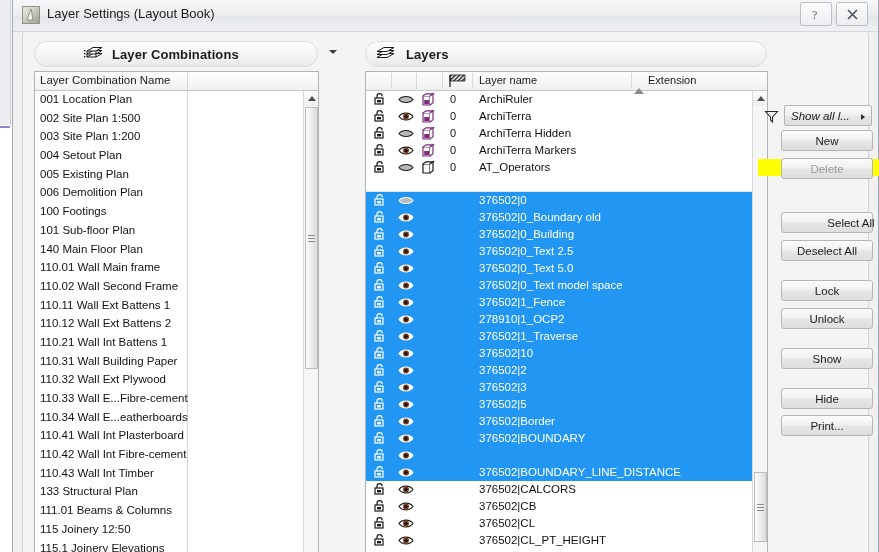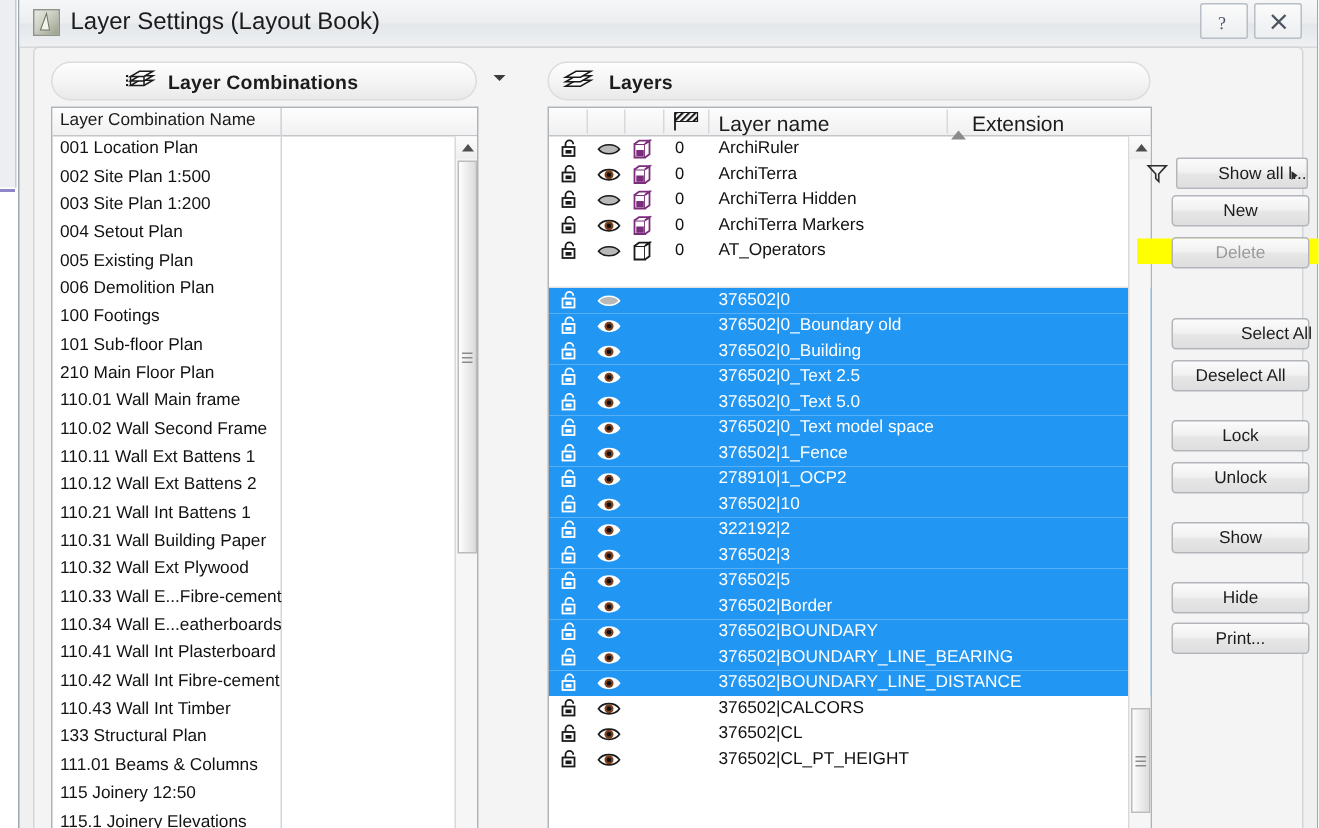--- a/index.html
+++ b/index.html
@@ -45,21 +45,21 @@
   }
   .title-icon {
     position: absolute; left: 9px; top: 6px; width: 18px; height: 18px;
     background: linear-gradient(135deg, #e9e9e4 0%, #cfd2c6 40%, #9aa08b 100%);
     border: 1px solid #8e9486;
     box-sizing: border-box;
   }
   .title-icon svg { display:block; }
   .title-text {
     position: absolute; left: 34px; top: 6px;
-    font-size: 16px; color: #1b1b1b;
+    font-size: 13px; color: #1b1b1b;
     white-space: nowrap;
   }
   .tb-btn {
     position: absolute; top: 2px; width: 32px; height: 24px;
     background: linear-gradient(to bottom,#fbfbfb,#eceef0);
     border: 1px solid #b9bfc6;
     border-radius: 2px;
     box-sizing: border-box;
     display: flex; align-items: center; justify-content: center;
     font-size: 12px; color: #4c5560;
@@ -178,21 +178,21 @@
   .ly-header {
     position: absolute; left:0; top:0; right:0; height: 19px;
     background: linear-gradient(to bottom,#fdfdfd,#f0f0f0);
     border-bottom: 1px solid #c3c6ca;
     box-sizing: border-box;
   }
   .ly-header .hdiv {
     position: absolute; top: 1px; bottom: 1px; width: 1px; background: #d6d9dc;
   }
   .ly-header .hlbl {
-    position: absolute; top: 2px; font-size: 14px; color: #1b1b1b;
+    position: absolute; top: 2px; font-size: 11px; color: #1b1b1b;
   }
   .ly-rows { position: absolute; left:0; top: 19px; right: 0; bottom: 0; }
 
   .ly-row {
     position: relative; height: 17px;
     font-size: 11.5px; color: #111111;
     white-space: nowrap;
   }
   .ly-row.sel { background: #2196f3; color: #ffffff; }
   .ly-row .c-lock   { position: absolute; left: 8px;  top: 2px; }
@@ -208,21 +208,21 @@
     position: absolute; left: 758px; width: 92px; height: 21px;
     background: linear-gradient(to bottom,#fbfbfb 0%,#f1f1f1 46%,#e6e6e6 54%,#dedede 100%);
     border: 1px solid #b2b6bb;
     border-radius: 3px;
     box-sizing: border-box;
     font-size: 11.5px; color: #1c1c1c;
     display: flex; align-items: center; justify-content: center;
     white-space: nowrap;
   }
   .btn.disabled { color: #9a9a9a; }
-  .btn.combo { justify-content: flex-end; padding-left: 6px; border-radius: 2px; }
+  .btn.combo { justify-content: flex-start; padding-left: 6px; border-radius: 2px; font-style: italic; }
   .btn.combo .cb-caret {
     position: absolute; right: 6px; top: 8px;
     width:0;height:0;border-top:3.5px solid transparent;border-bottom:3.5px solid transparent;
     border-left:4px solid #2b2b2b;
   }
   .filter-icon { position: absolute; left: 742px; top: 77px; }
 
   .hl {
     position: absolute; left: 735px; top: 127px; width: 123px; height: 17px;
     background: #ffff00;
@@ -324,21 +324,21 @@
             <div class="lc-row">
               <span class="nm">006 Demolition Plan</span>
             </div>
             <div class="lc-row">
               <span class="nm">100 Footings</span>
             </div>
             <div class="lc-row">
               <span class="nm">101 Sub-floor Plan</span>
             </div>
             <div class="lc-row">
-              <span class="nm">210 Main Floor Plan</span>
+              <span class="nm">140 Main Floor Plan</span>
             </div>
             <div class="lc-row">
               <span class="nm">110.01 Wall Main frame</span>
             </div>
             <div class="lc-row">
               <span class="nm">110.02 Wall Second Frame</span>
             </div>
             <div class="lc-row">
               <span class="nm">110.11 Wall Ext Battens 1</span>
             </div>
@@ -625,34 +625,47 @@
               <span class="c-lock"><svg width="14" height="12" viewBox="0 0 14 12">
                   <path d="M3 5 L3 3.2 A2.6 2.6 0 0 1 8.2 3.2" fill="none" stroke="#ffffff" stroke-width="1.2"></path>
                   <rect x="1" y="5" width="8" height="6" fill="none" stroke="#ffffff" stroke-width="1.2"></rect>
                   <rect x="3" y="7" width="4" height="2.4" fill="#ffffff"></rect>
                 </svg></span>
               <span class="c-eye"><svg width="16" height="11" viewBox="0 0 16 11">
                   <path d="M1 5.5 C4 1, 12 1, 15 5.5 C12 10, 4 10, 1 5.5 Z" fill="#ffffff" stroke="#ffffff" stroke-width="1.1"></path>
                   <circle cx="8" cy="5.5" r="3" fill="#7b3f1d"></circle>
                   <circle cx="8" cy="5.5" r="1.5" fill="#111111"></circle>
                 </svg></span>
+              <span class="c-name">376502|1_Traverse</span>
+            </div>
+            <div class="ly-row sel">
+              <span class="c-lock"><svg width="14" height="12" viewBox="0 0 14 12">
+                  <path d="M3 5 L3 3.2 A2.6 2.6 0 0 1 8.2 3.2" fill="none" stroke="#ffffff" stroke-width="1.2"></path>
+                  <rect x="1" y="5" width="8" height="6" fill="none" stroke="#ffffff" stroke-width="1.2"></rect>
+                  <rect x="3" y="7" width="4" height="2.4" fill="#ffffff"></rect>
+                </svg></span>
+              <span class="c-eye"><svg width="16" height="11" viewBox="0 0 16 11">
+                  <path d="M1 5.5 C4 1, 12 1, 15 5.5 C12 10, 4 10, 1 5.5 Z" fill="#ffffff" stroke="#ffffff" stroke-width="1.1"></path>
+                  <circle cx="8" cy="5.5" r="3" fill="#7b3f1d"></circle>
+                  <circle cx="8" cy="5.5" r="1.5" fill="#111111"></circle>
+                </svg></span>
               <span class="c-name">376502|10</span>
             </div>
             <div class="ly-row sel">
               <span class="c-lock"><svg width="14" height="12" viewBox="0 0 14 12">
                   <path d="M3 5 L3 3.2 A2.6 2.6 0 0 1 8.2 3.2" fill="none" stroke="#ffffff" stroke-width="1.2"></path>
                   <rect x="1" y="5" width="8" height="6" fill="none" stroke="#ffffff" stroke-width="1.2"></rect>
                   <rect x="3" y="7" width="4" height="2.4" fill="#ffffff"></rect>
                 </svg></span>
               <span class="c-eye"><svg width="16" height="11" viewBox="0 0 16 11">
                   <path d="M1 5.5 C4 1, 12 1, 15 5.5 C12 10, 4 10, 1 5.5 Z" fill="#ffffff" stroke="#ffffff" stroke-width="1.1"></path>
                   <circle cx="8" cy="5.5" r="3" fill="#7b3f1d"></circle>
                   <circle cx="8" cy="5.5" r="1.5" fill="#111111"></circle>
                 </svg></span>
-              <span class="c-name">322192|2</span>
+              <span class="c-name">376502|2</span>
             </div>
             <div class="ly-row sel">
               <span class="c-lock"><svg width="14" height="12" viewBox="0 0 14 12">
                   <path d="M3 5 L3 3.2 A2.6 2.6 0 0 1 8.2 3.2" fill="none" stroke="#ffffff" stroke-width="1.2"></path>
                   <rect x="1" y="5" width="8" height="6" fill="none" stroke="#ffffff" stroke-width="1.2"></rect>
                   <rect x="3" y="7" width="4" height="2.4" fill="#ffffff"></rect>
                 </svg></span>
               <span class="c-eye"><svg width="16" height="11" viewBox="0 0 16 11">
                   <path d="M1 5.5 C4 1, 12 1, 15 5.5 C12 10, 4 10, 1 5.5 Z" fill="#ffffff" stroke="#ffffff" stroke-width="1.1"></path>
                   <circle cx="8" cy="5.5" r="3" fill="#7b3f1d"></circle>
@@ -703,21 +716,20 @@
               <span class="c-lock"><svg width="14" height="12" viewBox="0 0 14 12">
                   <path d="M3 5 L3 3.2 A2.6 2.6 0 0 1 8.2 3.2" fill="none" stroke="#ffffff" stroke-width="1.2"></path>
                   <rect x="1" y="5" width="8" height="6" fill="none" stroke="#ffffff" stroke-width="1.2"></rect>
                   <rect x="3" y="7" width="4" height="2.4" fill="#ffffff"></rect>
                 </svg></span>
               <span class="c-eye"><svg width="16" height="11" viewBox="0 0 16 11">
                   <path d="M1 5.5 C4 1, 12 1, 15 5.5 C12 10, 4 10, 1 5.5 Z" fill="#ffffff" stroke="#ffffff" stroke-width="1.1"></path>
                   <circle cx="8" cy="5.5" r="3" fill="#7b3f1d"></circle>
                   <circle cx="8" cy="5.5" r="1.5" fill="#111111"></circle>
                 </svg></span>
-              <span class="c-name">376502|BOUNDARY_LINE_BEARING</span>
             </div>
             <div class="ly-row sel">
               <span class="c-lock"><svg width="14" height="12" viewBox="0 0 14 12">
                   <path d="M3 5 L3 3.2 A2.6 2.6 0 0 1 8.2 3.2" fill="none" stroke="#ffffff" stroke-width="1.2"></path>
                   <rect x="1" y="5" width="8" height="6" fill="none" stroke="#ffffff" stroke-width="1.2"></rect>
                   <rect x="3" y="7" width="4" height="2.4" fill="#ffffff"></rect>
                 </svg></span>
               <span class="c-eye"><svg width="16" height="11" viewBox="0 0 16 11">
                   <path d="M1 5.5 C4 1, 12 1, 15 5.5 C12 10, 4 10, 1 5.5 Z" fill="#ffffff" stroke="#ffffff" stroke-width="1.1"></path>
                   <circle cx="8" cy="5.5" r="3" fill="#7b3f1d"></circle>
@@ -730,20 +742,33 @@
                   <path d="M3 5 L3 3.2 A2.6 2.6 0 0 1 8.2 3.2" fill="none" stroke="#1a1a1a" stroke-width="1.2"></path>
                   <rect x="1" y="5" width="8" height="6" fill="none" stroke="#1a1a1a" stroke-width="1.2"></rect>
                   <rect x="3" y="7" width="4" height="2.4" fill="#1a1a1a"></rect>
                 </svg></span>
               <span class="c-eye"><svg width="16" height="11" viewBox="0 0 16 11">
                   <path d="M1 5.5 C4 1, 12 1, 15 5.5 C12 10, 4 10, 1 5.5 Z" fill="#ffffff" stroke="#1a1a1a" stroke-width="1.1"></path>
                   <circle cx="8" cy="5.5" r="3" fill="#7b3f1d"></circle>
                   <circle cx="8" cy="5.5" r="1.5" fill="#111111"></circle>
                 </svg></span>
               <span class="c-name">376502|CALCORS</span>
+            </div>
+            <div class="ly-row">
+              <span class="c-lock"><svg width="14" height="12" viewBox="0 0 14 12">
+                  <path d="M3 5 L3 3.2 A2.6 2.6 0 0 1 8.2 3.2" fill="none" stroke="#1a1a1a" stroke-width="1.2"></path>
+                  <rect x="1" y="5" width="8" height="6" fill="none" stroke="#1a1a1a" stroke-width="1.2"></rect>
+                  <rect x="3" y="7" width="4" height="2.4" fill="#1a1a1a"></rect>
+                </svg></span>
+              <span class="c-eye"><svg width="16" height="11" viewBox="0 0 16 11">
+                  <path d="M1 5.5 C4 1, 12 1, 15 5.5 C12 10, 4 10, 1 5.5 Z" fill="#ffffff" stroke="#1a1a1a" stroke-width="1.1"></path>
+                  <circle cx="8" cy="5.5" r="3" fill="#7b3f1d"></circle>
+                  <circle cx="8" cy="5.5" r="1.5" fill="#111111"></circle>
+                </svg></span>
+              <span class="c-name">376502|CB</span>
             </div>
             <div class="ly-row">
               <span class="c-lock"><svg width="14" height="12" viewBox="0 0 14 12">
                   <path d="M3 5 L3 3.2 A2.6 2.6 0 0 1 8.2 3.2" fill="none" stroke="#1a1a1a" stroke-width="1.2"></path>
                   <rect x="1" y="5" width="8" height="6" fill="none" stroke="#1a1a1a" stroke-width="1.2"></rect>
                   <rect x="3" y="7" width="4" height="2.4" fill="#1a1a1a"></rect>
                 </svg></span>
               <span class="c-eye"><svg width="16" height="11" viewBox="0 0 16 11">
                   <path d="M1 5.5 C4 1, 12 1, 15 5.5 C12 10, 4 10, 1 5.5 Z" fill="#ffffff" stroke="#1a1a1a" stroke-width="1.1"></path>
                   <circle cx="8" cy="5.5" r="3" fill="#7b3f1d"></circle>

